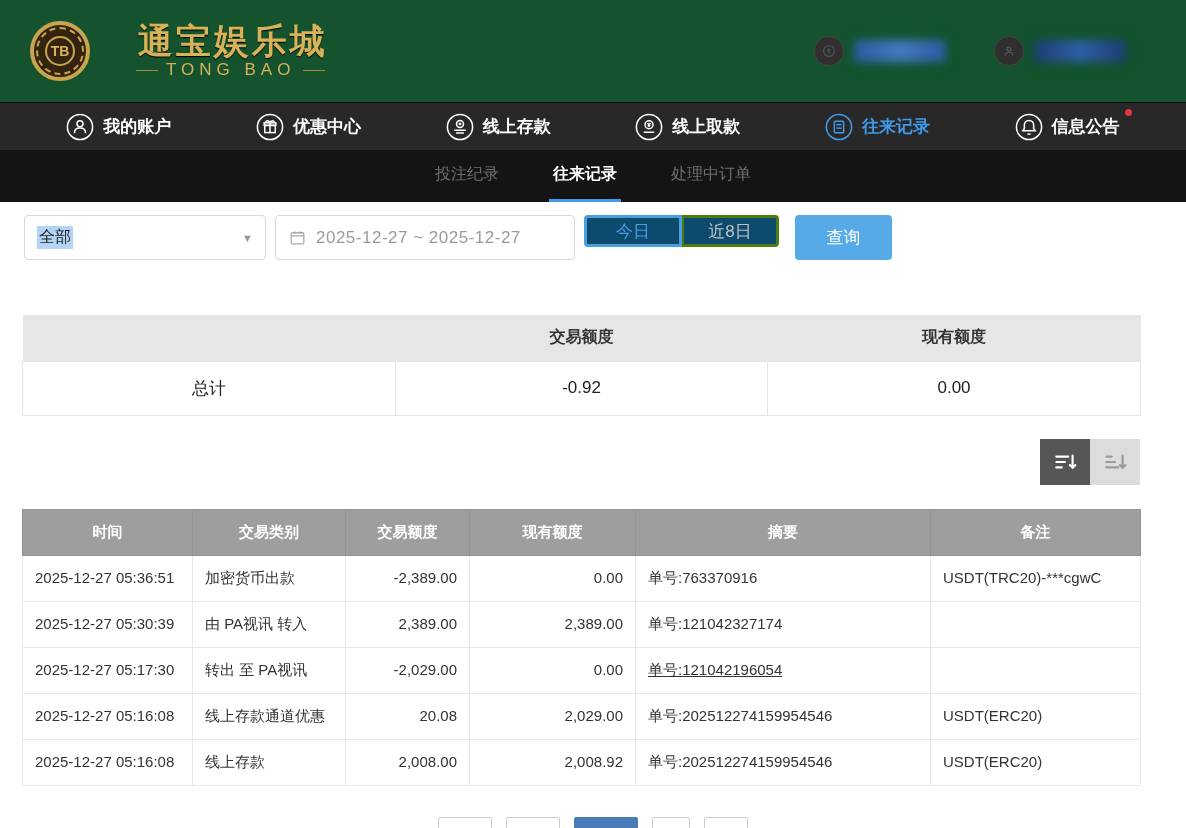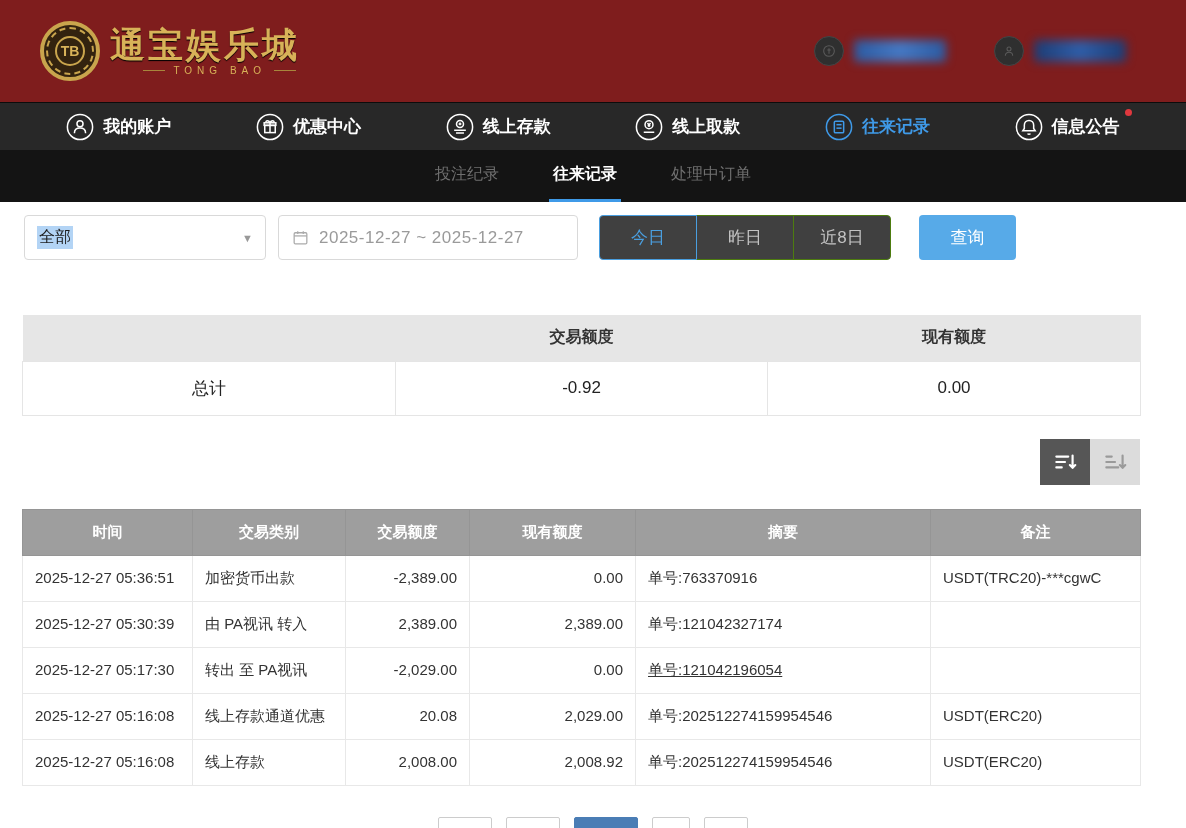--- a/index.html
+++ b/index.html
@@ -1,30 +1,30 @@
 <!DOCTYPE html>
 <html><head>
 <meta charset="utf-8">
 <style>
   * { margin:0; padding:0; box-sizing:border-box; }
   html,body { width:1186px; height:828px; overflow:hidden; background:#fff;
     font-family:"Liberation Sans","DejaVu Sans",sans-serif; }
 
   
-  .topbar { height:102px; background:#7f1d1d; display:flex; align-items:center; padding:0 60px 0 40px;text-align:right; }
+  .topbar { height:102px; background:#14532d; display:flex; align-items:center; padding:0 60px 0 30px;text-align:right; }
   .logo { display:flex; align-items:center; gap:10px; cursor:pointer; }
   .chip { width:60px; height:60px; border-radius:50%; background:#33230f; border:4px solid #c9a54d;
     position:relative; display:flex; align-items:center; justify-content:center; flex:0 0 auto; }
   .chip::before { content:""; position:absolute; inset:2px; border-radius:50%; border:2px dashed #c9a54d; }
   .chip-inner { color:#d9b35a; font-weight:bold; font-size:14px; border:2px solid #c9a54d; border-radius:50%;
     width:30px; height:30px; display:flex; align-items:center; justify-content:center; z-index:1; }
-  .logo-text { display:flex; flex-direction:column; align-items:center; }
+  .logo-text { display:flex; flex-direction:column; align-items:center;margin-left:36px; }
   .logo-title { color:#d8b258; font-size:35px; font-weight:bold; letter-spacing:3px; line-height:1.1;
     text-shadow:0 1px 1px #000; }
-  .logo-sub { color:#d8b258; font-size:10px; letter-spacing:5px; display:flex; align-items:center; gap:8px;
+  .logo-sub { color:#d8b258; font-size:17px; letter-spacing:5px; display:flex; align-items:center; gap:8px;
     align-self:flex-end; margin-right:4px; }
   .logo-sub::before, .logo-sub::after { content:""; width:22px; height:1px; background:#a8863c; }
   .userinfo { margin-left:auto; display:flex; align-items:center; gap:48px; }
   .user-group { display:flex; align-items:center; gap:10px; cursor:pointer; }
   .user-circle { width:30px; height:30px; border-radius:50%; background:#2f2f2f; border:1px solid #454545;
     display:flex; align-items:center; justify-content:center; }
   .user-circle svg { width:16px; height:16px; stroke:#5a5a5a; fill:none; stroke-width:1.6; }
   .blur-box { width:92px; height:22px; border-radius:3px; filter:blur(5px); }
   .blur-a { background:linear-gradient(90deg,#2c5aa0,#4579c4,#2c5aa0); }
   .blur-b { background:linear-gradient(90deg,#1d3c74,#2f5ea8,#1d3c74); }
@@ -38,31 +38,31 @@
   .nav-item.active { color:#3f9ae8; }
   .nav-dot { position:absolute; top:-4px; right:-12px; width:7px; height:7px; border-radius:50%; background:#e0383e; }
 
   
   .subnav { height:52px; background:#141414; display:flex; align-items:stretch; justify-content:center; gap:46px; }
   .subtab { display:flex; align-items:center; color:#6f6f6f; font-size:16px; cursor:pointer;
     border-bottom:3px solid transparent; padding:0 4px; }
   .subtab.active { color:#ffffff; font-weight:bold; border-bottom-color:#3f9ae8; }
 
   
-  .filters { padding:13px 0 8px 24px; height:113px; display:flex; align-items:flex-start; gap:12px; }
+  .filters { padding:13px 0 8px 24px; height:113px; display:flex; align-items:flex-start; gap:0; }
   .select-box { width:242px; height:45px; border:1px solid #d9d9d9; border-radius:4px; display:flex;
     align-items:center; padding:0 12px; cursor:pointer; position:relative; background:#fff; }
   .select-value { background:#b3d4f5; color:#1b1b1b; font-size:16px; padding:1px 2px; }
   .select-caret { position:absolute; right:12px; color:#999; font-size:11px; }
   .date-box { width:300px; height:45px; border:1px solid #d9d9d9; border-radius:4px; display:flex;
-    align-items:center; gap:9px; padding:0 12px; margin-left:0; cursor:pointer; background:#fff; }
+    align-items:center; gap:9px; padding:0 12px; margin-left:9px; cursor:pointer; background:#fff; }
   .date-box svg { width:19px; height:19px; stroke:#aaa; fill:none; stroke-width:1.6; }
   .date-text { color:#9a9a9a; font-size:17px; letter-spacing:0.5px; }
   .quick-group { display:flex; margin-left:9px; }
-  .quick-btn { width:98px; height:45px; border:1px solid #4d7c0f; background:#404040; color:#c3c3c3;
+  .quick-btn { width:98px; height:32px; border:3px solid #4d7c0f; background:#0c4a6e; color:#c3c3c3;
     font-size:17px; display:flex; align-items:center; justify-content:center; cursor:pointer; margin-left:-1px; }
   .quick-btn:first-child { border-radius:4px 0 0 4px; margin-left:0; }
   .quick-btn:last-child { border-radius:0 4px 4px 0; }
   .quick-btn.active { border-color:#4a9fe0; color:#4a9fe0; z-index:2; }
   .search-btn { width:97px; height:45px; margin-left:16px; background:#57aae8; border:none; border-radius:4px;
     color:#fff; font-size:17px; cursor:pointer; }
 
   
   .summary-table { width:1118px; margin-left:22px; border-collapse:collapse; table-layout:fixed; }
   .summary-table th { background:#e6e6e6; height:46px; font-size:16px; color:#333; font-weight:bold; text-align:center; }
@@ -195,21 +195,20 @@
     <svg viewBox="0 0 24 24">
       <rect x="4" y="6" width="16" height="14" rx="1.5"></rect>
         <line x1="4" y1="10" x2="20" y2="10"></line>
       <line x1="8.5" y1="4" x2="8.5" y2="7.5"></line>
         <line x1="15.5" y1="4" x2="15.5" y2="7.5"></line>
       </svg>
     <span class="date-text">2025-12-27 ~ 2025-12-27</span>
   </div>
   <div class="quick-group">
     <div class="quick-btn active">今日</div>
-    <div class="quick-btn">昨日</div>
     <div class="quick-btn">近8日</div>
   </div>
   <button class="search-btn">查询</button>
 </section>
 
 <table class="summary-table">
   <colgroup>
       <col style="width:373px">
       <col style="width:372px">
       <col style="width:373px">

